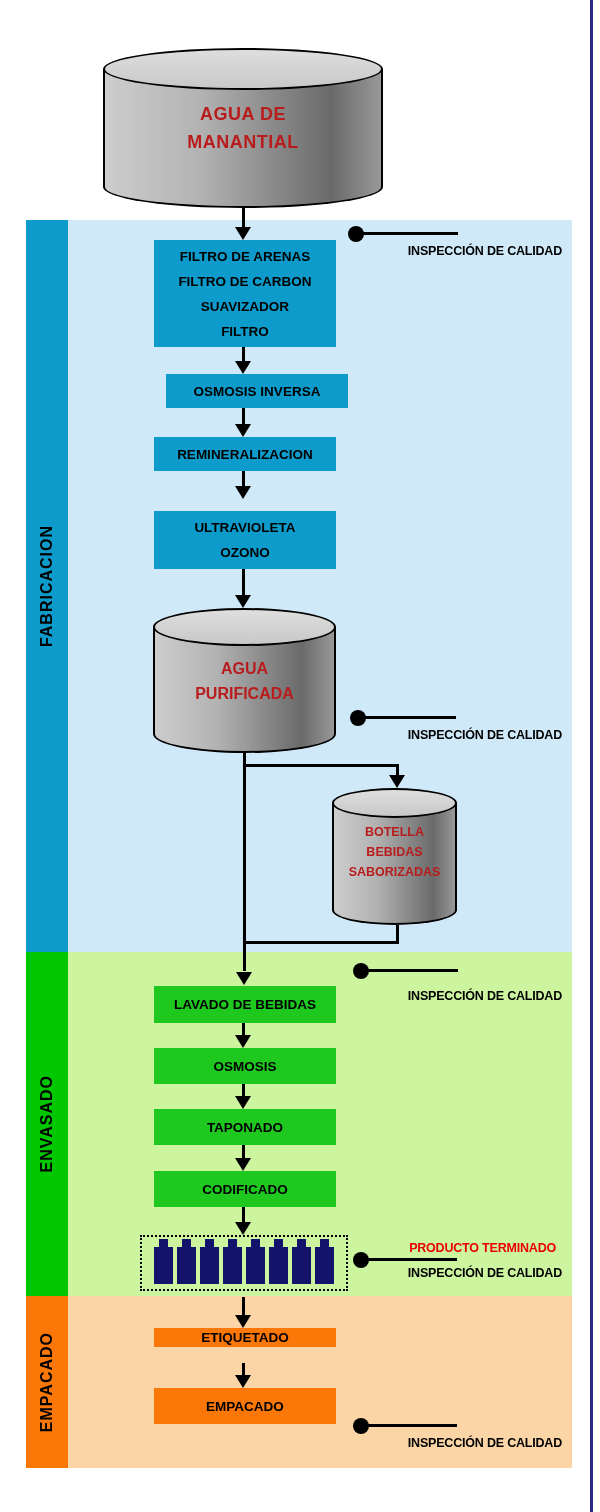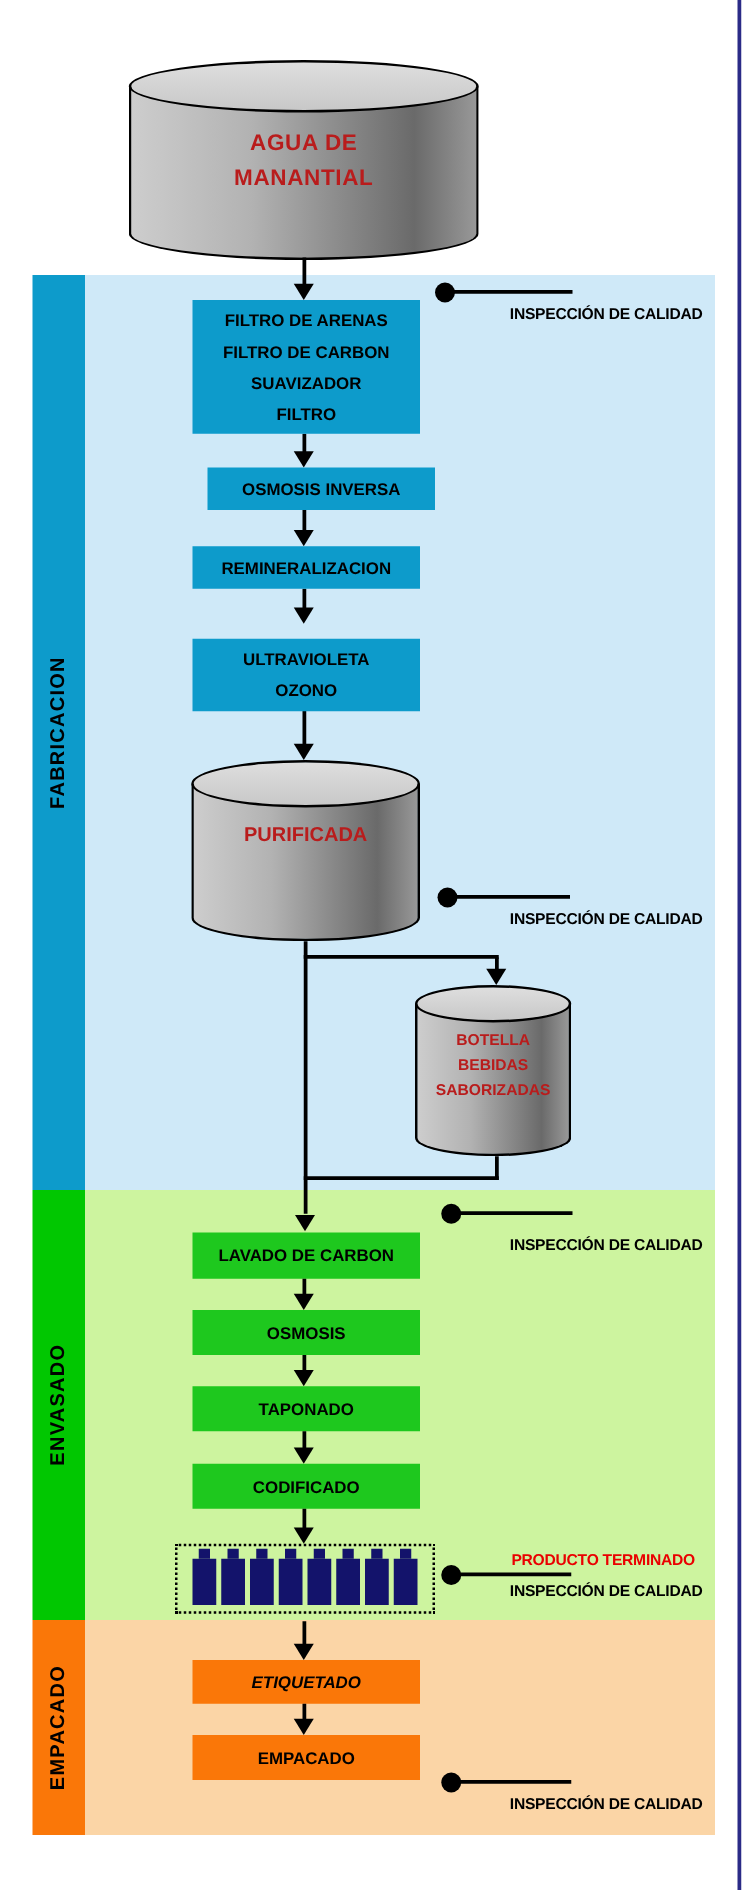--- a/index.html
+++ b/index.html
@@ -58,21 +58,21 @@
   .b-green{background:var(--green-box);}
   .b-orange{background:var(--orange-box);}
   .box-filter{top:240px;height:107px;}
   .box-osmosis{top:374px;height:34px;margin-left:12px;}
   .box-remin{top:437px;height:34px;}
   .box-uv{top:499px;height:58px;margin-top:12px;}
   .box-lavado{top:986px;height:37px;}
   .box-llenado{top:1048px;height:36px;}
   .box-taponado{top:1109px;height:36px;}
   .box-codificado{top:1171px;height:36px;}
-  .box-etiquetado{top:1328px;height:35px;font-style:italic;}
+  .box-etiquetado{top:1328px;height:19px;}
   .box-empacado{top:1388px;height:36px;}
 
   
   .arrow{position:absolute;width:16px;margin-left:-8px;}
   .arrow .shaft{position:absolute;left:50%;top:0;bottom:11px;width:3px;margin-left:-1.5px;background:#000;}
   .arrow .head{position:absolute;left:50%;bottom:0;margin-left:-8px;width:0;height:0;
                border-left:8px solid transparent;border-right:8px solid transparent;border-top:13px solid #000;}
   .hline{position:absolute;height:3px;background:#000;}
   .vline{position:absolute;width:3px;background:#000;}
 
@@ -149,20 +149,21 @@
   <div class="pbox b-blue box-remin">REMINERALIZACION</div>
   <div class="pbox b-blue box-uv">
     <div>ULTRAVIOLETA</div>
     <div>OZONO</div>
   </div>
 
   <div class="cyl pur-cyl">
     <div class="cyl-body"></div>
     <div class="cyl-top"></div>
     <div class="cyl-label">
+      <div>AGUA</div>
       <div>PURIFICADA</div>
     </div>
   </div>
 
   <div class="vline" style="left:243px;top:753px;height:218px;"></div>
   <div class="arrow" style="left:244px;top:920px;height:65px;">
       <div class="head"></div>
     </div>
 
   <div class="hline" style="left:243px;top:764px;width:156px;"></div>
@@ -175,21 +176,21 @@
     <div class="cyl-top"></div>
     <div class="cyl-label">
       <div>BOTELLA</div>
       <div>BEBIDAS</div>
       <div>SABORIZADAS</div>
     </div>
   </div>
   <div class="vline" style="left:396px;top:925px;height:19px;"></div>
   <div class="hline" style="left:243px;top:941px;width:156px;"></div>
 
-  <div class="pbox b-green box-lavado">LAVADO DE CARBON</div>
+  <div class="pbox b-green box-lavado">LAVADO DE BEBIDAS</div>
   <div class="arrow" style="left:243px;top:1023px;height:25px;">
       <div class="shaft"></div>
       <div class="head"></div>
     </div>
   <div class="pbox b-green box-llenado">OSMOSIS</div>
   <div class="arrow" style="left:243px;top:1084px;height:25px;">
       <div class="shaft"></div>
       <div class="head"></div>
     </div>
   <div class="pbox b-green box-taponado">TAPONADO</div>

